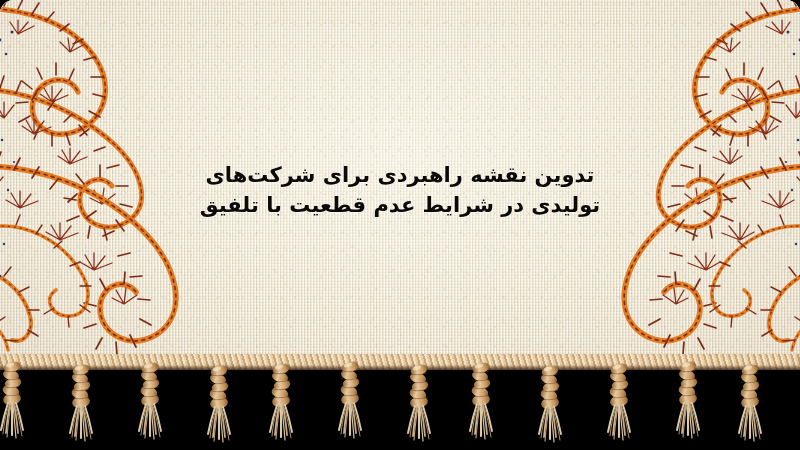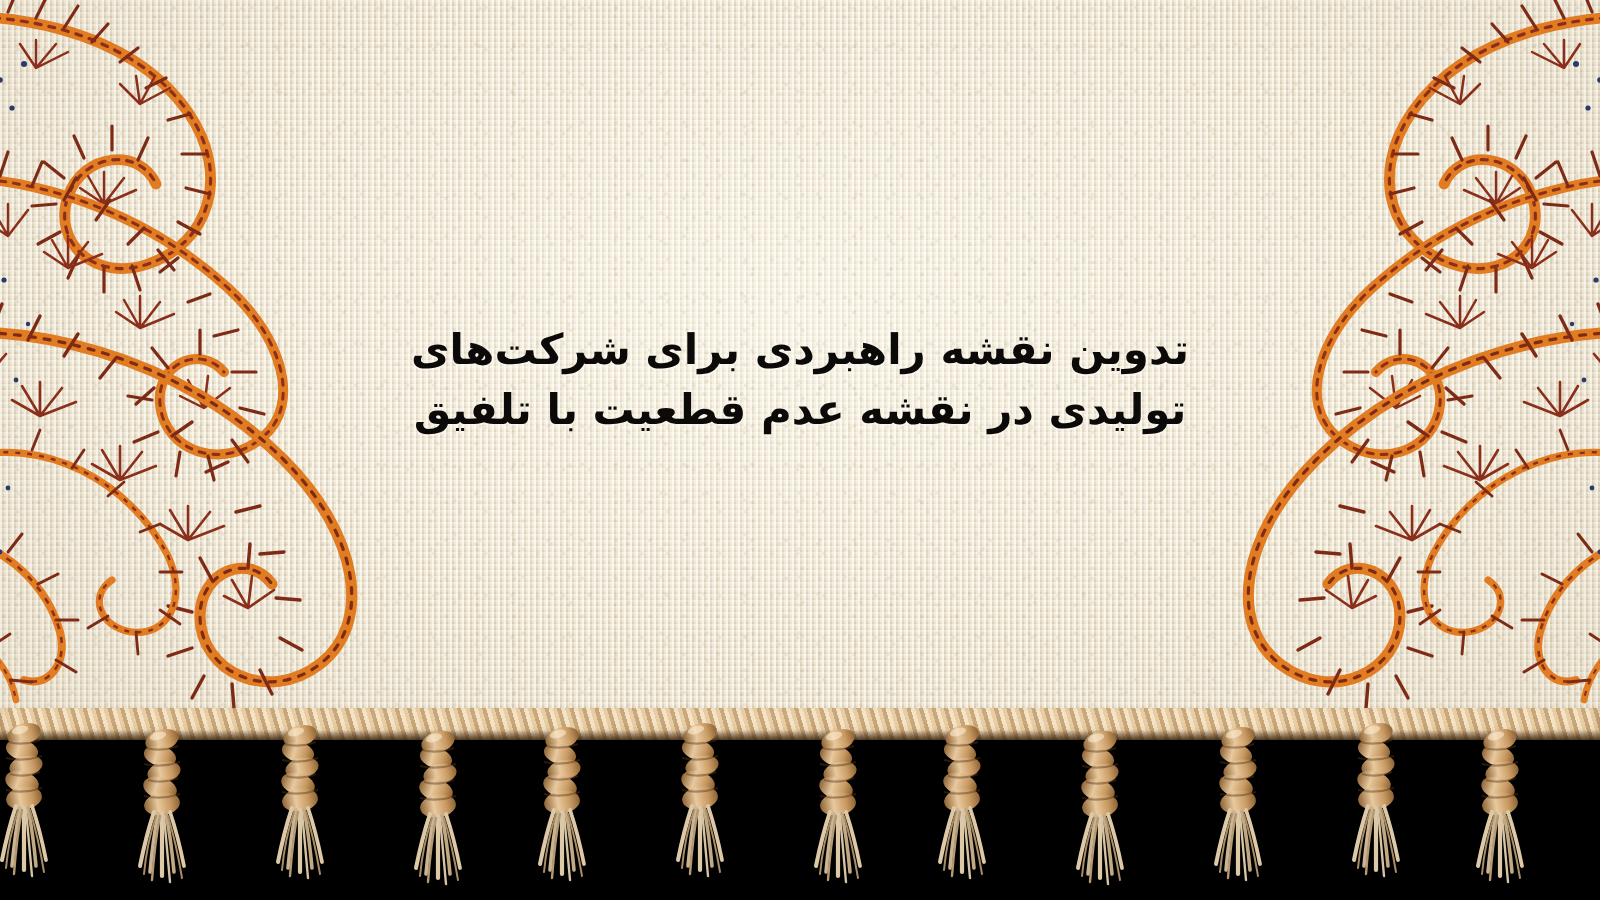--- a/index.html
+++ b/index.html
@@ -11,20 +11,21 @@
   body {
     font-family: "DejaVu Sans", "Liberation Sans", sans-serif;
   }
 
   #stage {
     position: relative;
     width: 800px;
     height: 450px;
     overflow: hidden;
     background: #000000;
+    border-radius: 14px;
   }
 
   
   .fabric {
     position: absolute;
     left: 0;
     top: 0;
     width: 800px;
     height: 370px;
     overflow: hidden;
@@ -556,21 +557,21 @@
         </g>
       </svg>
     </div>
 
     <div class="fabric-selvage"></div>
     <div class="fabric-edge-shadow"></div>
   </div>
 
   <div class="title-block">
     <span class="title-line">تدوین نقشه راهبردی برای شرکت‌های</span>
-    <span class="title-line">تولیدی در نقشه عدم قطعیت با تلفیق</span>
+    <span class="title-line">تولیدی در شرایط عدم قطعیت با تلفیق</span>
   </div>
 
   <div class="fringe">
       <div class="tassel" style="left: -5px; top: -2px;">
         <svg viewBox="0 0 34 82" xmlns="http://www.w3.org/2000/svg">
           <defs>
             <linearGradient id="cg0" x1="0" y1="0" x2="1" y2="0">
               <stop offset="0%" stop-color="#8d6334"></stop>
               <stop offset="38%" stop-color="#e8c99e"></stop>
               <stop offset="72%" stop-color="#c99a63"></stop>

